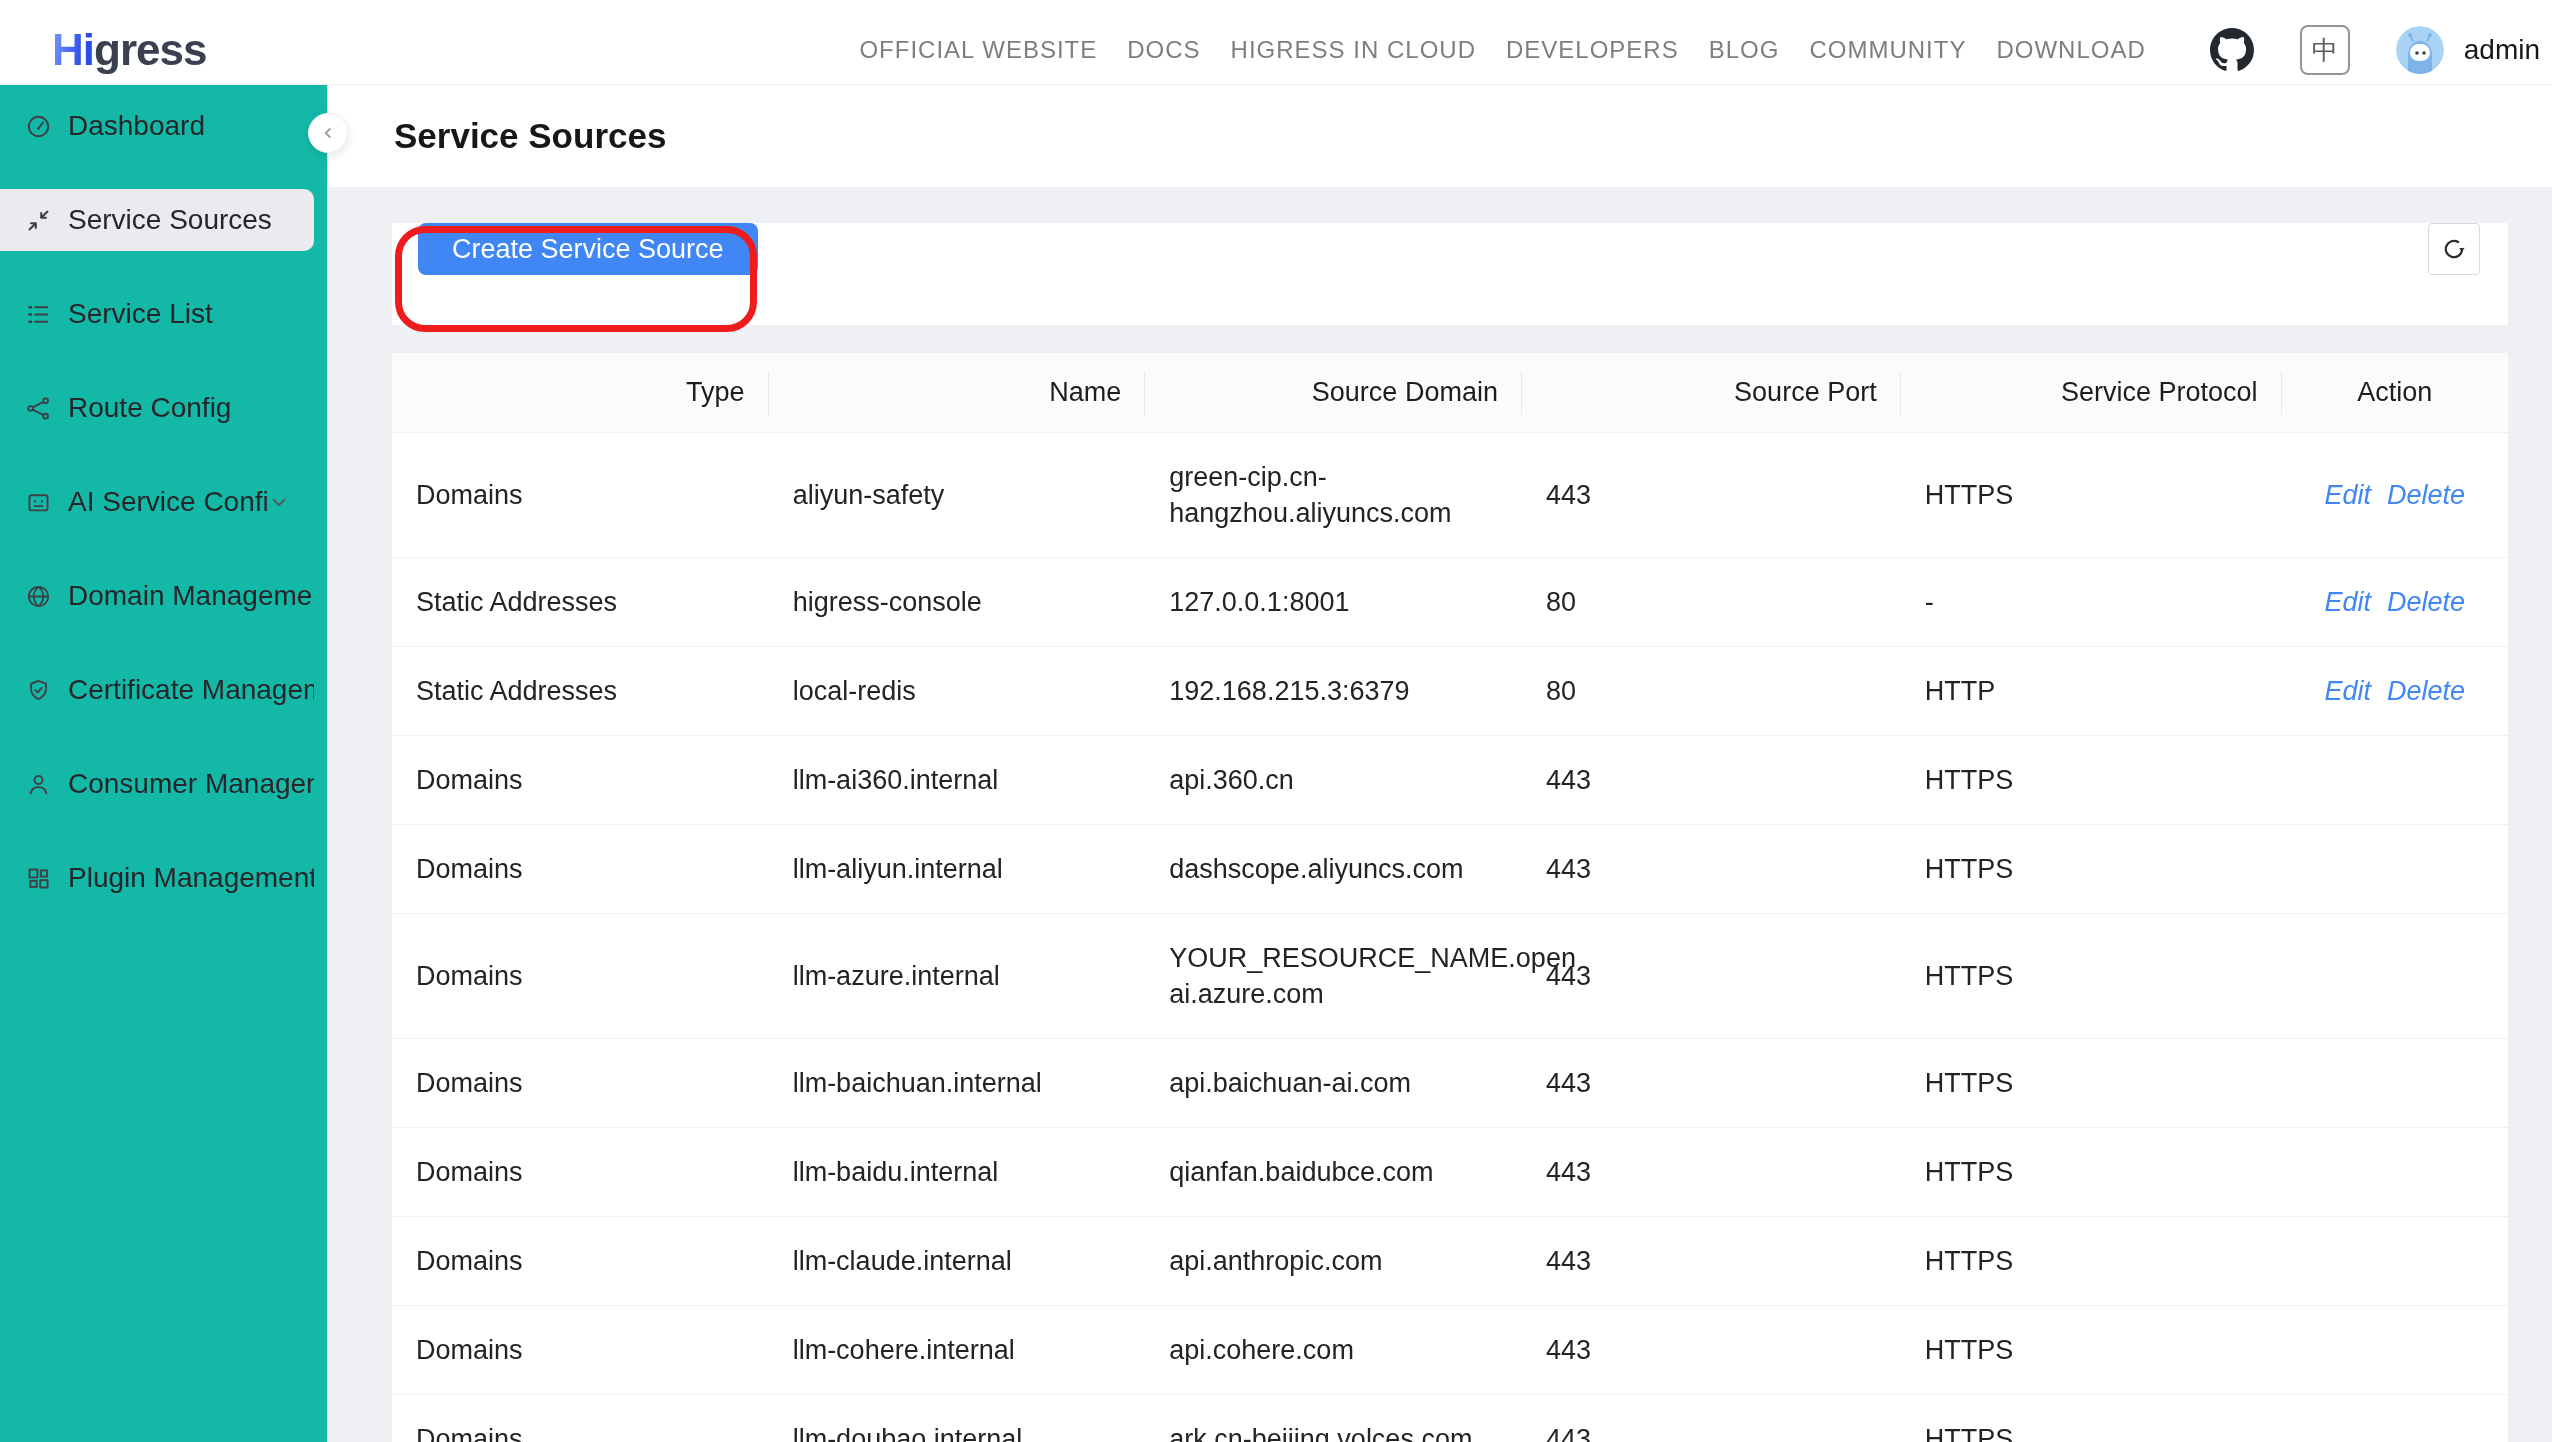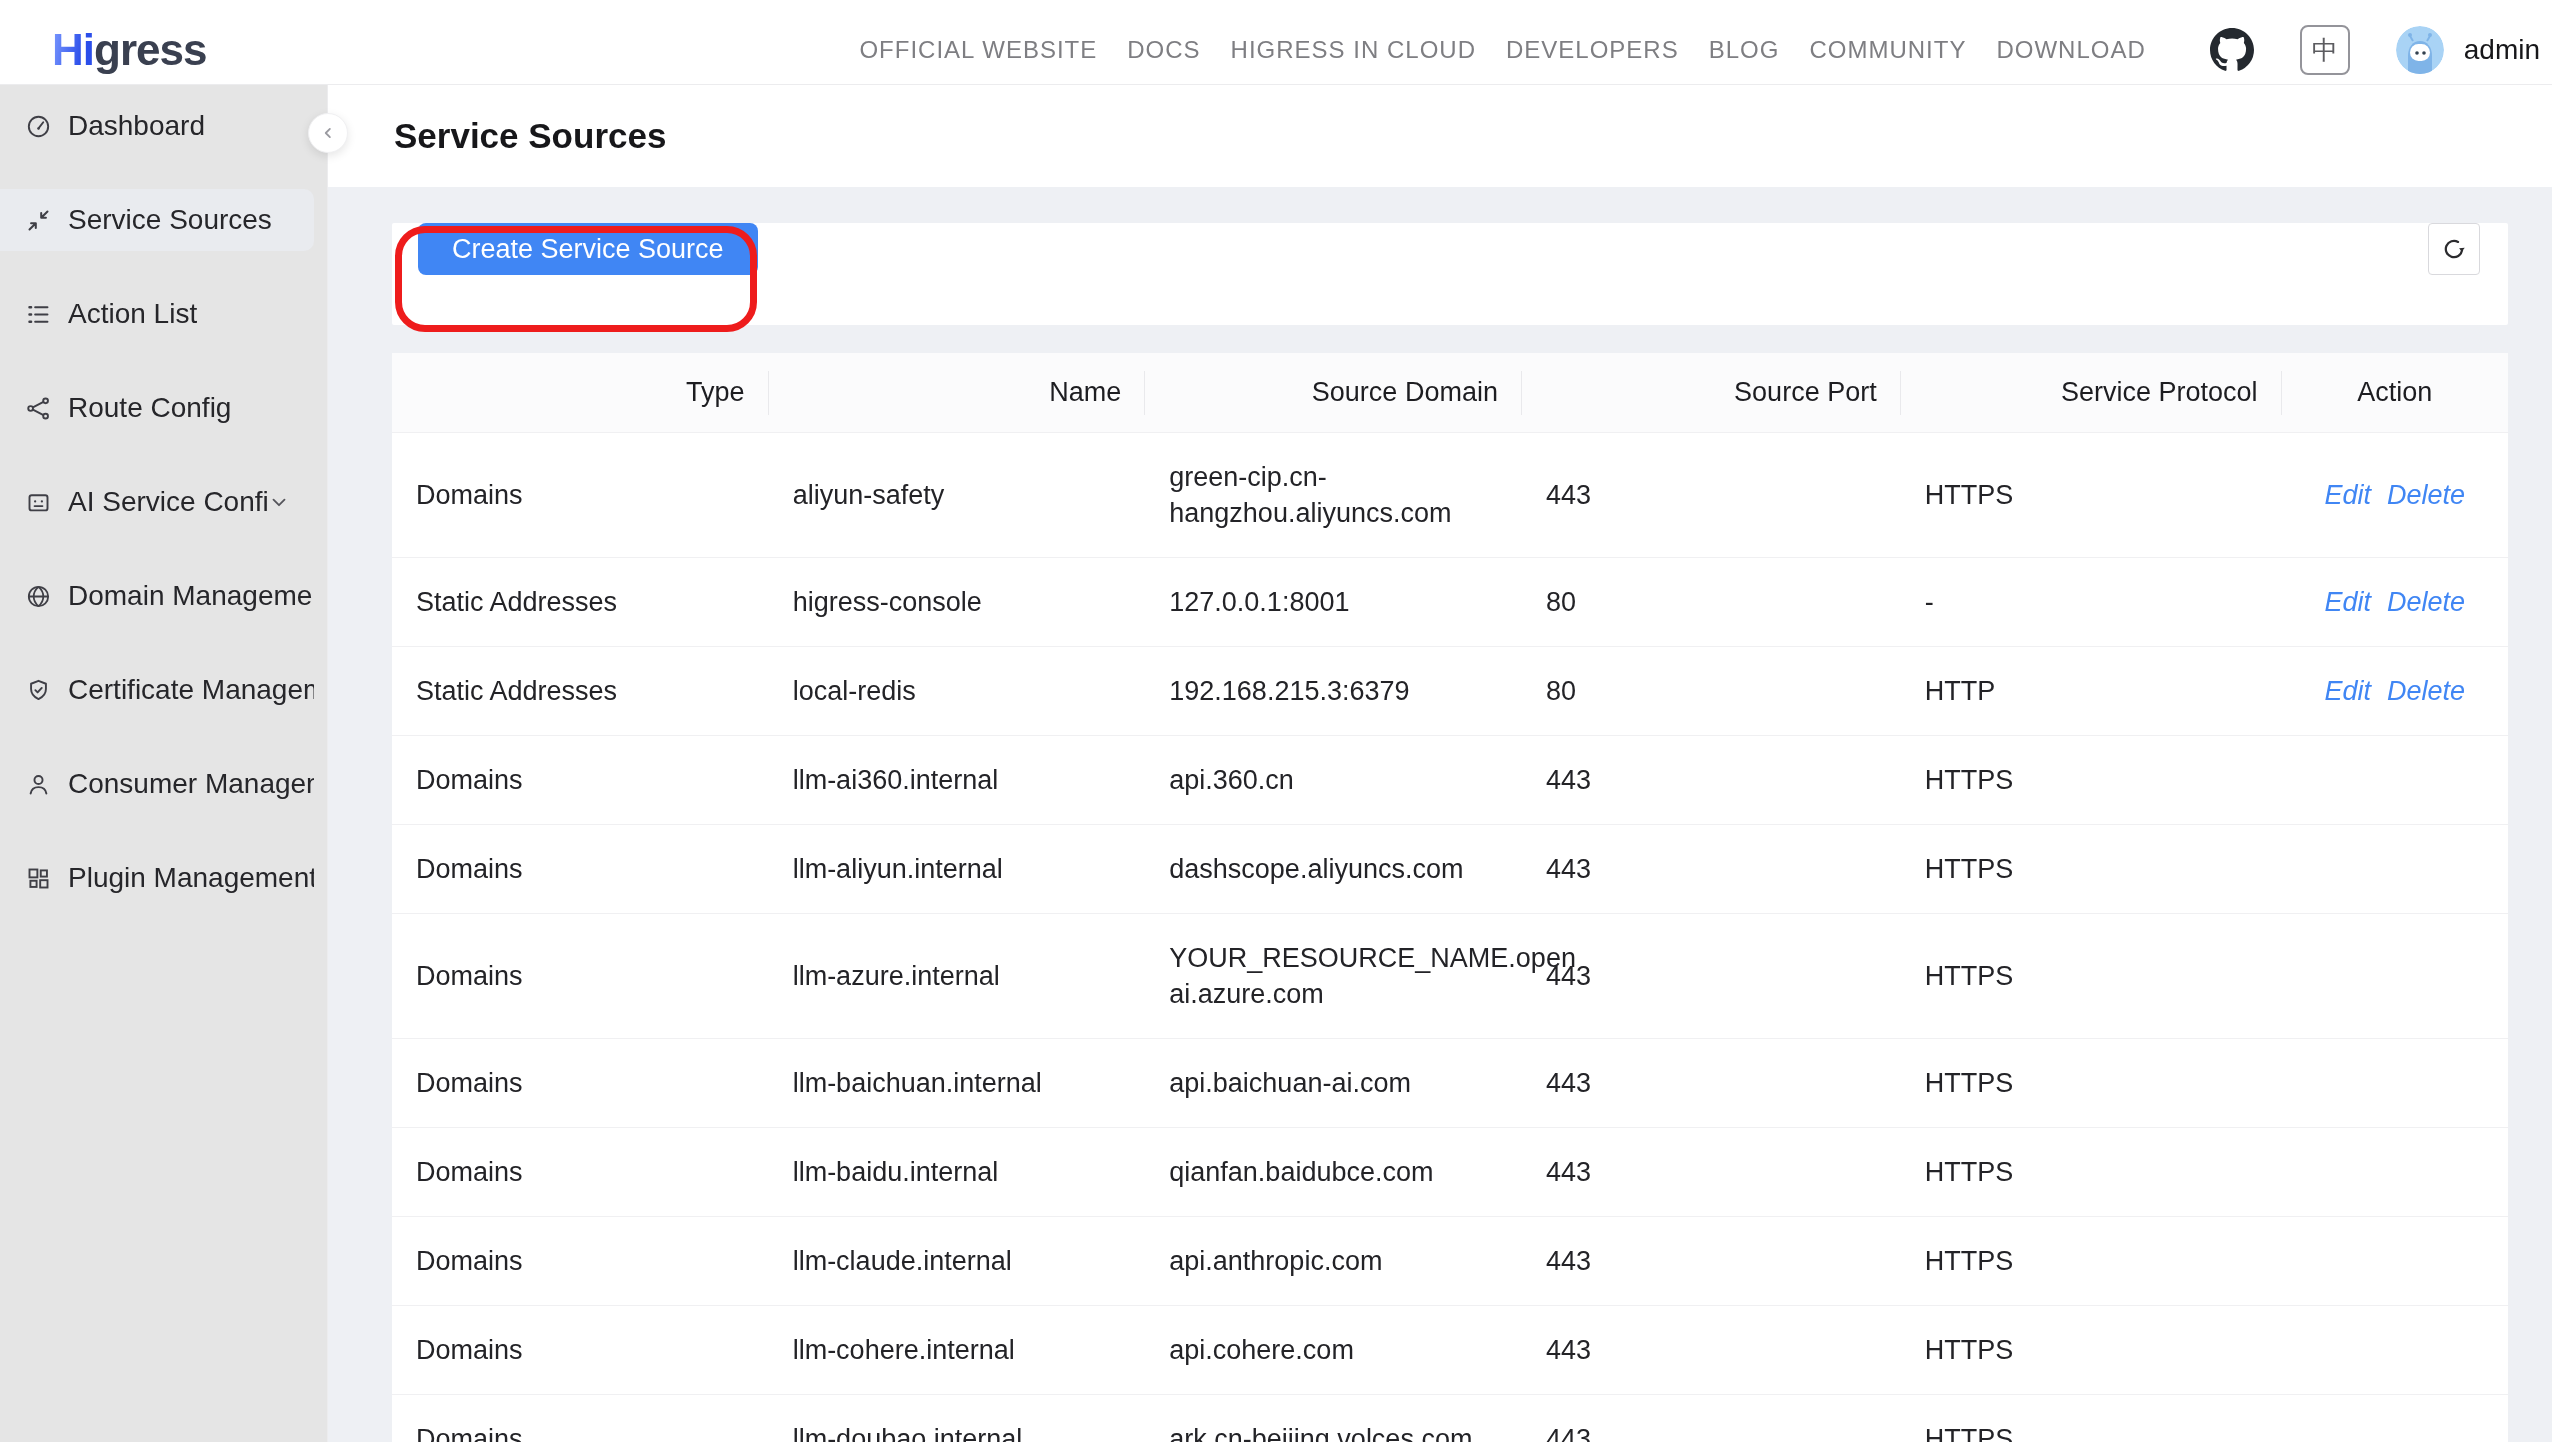--- a/index.html
+++ b/index.html
@@ -22,21 +22,21 @@
     background:#fff; font-size:26px; color:#5c5c60; display:flex; align-items:center;
     justify-content:center; cursor:pointer; }
   .user { display:flex; align-items:center; gap:20px; cursor:pointer; }
   .avatar { width:48px; height:48px; border-radius:50%; overflow:hidden; flex:none; }
   .user-name { font-size:28px; color:#17171a; font-weight:500; }
 
   
   .shell { display:flex; height:1357px; position:relative; }
 
   
-  .sidebar { width:328px; flex:none; background:#e5e5e5; border-right:1px solid #ececee;
+  .sidebar { width:328px; flex:none; background:#14b8a6; border-right:1px solid #ececee;
     padding-top:10px; }
   .side-item { height:62px; margin:0 13px 32px 0; display:flex; align-items:center;
     padding-left:25px; border-radius:0 10px 10px 0; cursor:pointer; color:#26262a; }
   .side-item.active { background:#e9ebef; }
   .side-icon { width:27px; height:27px; flex:none; color:#3f3f46; }
   .side-icon svg { width:100%; height:100%; display:block; }
   .side-label { margin-left:16px; font-size:28px; white-space:nowrap; overflow:hidden; }
   .side-chevron { width:22px; height:22px; margin-left:auto; margin-right:24px; color:#55555b; flex:none; }
 
   .collapse-btn { position:absolute; left:308px; top:28px; width:40px; height:40px;
@@ -143,21 +143,21 @@
       </span>
       <span class="side-label">Service Sources</span>
     </div>
     <div class="side-item">
       <span class="side-icon">
         <svg viewBox="0 0 24 24" fill="none" stroke="currentColor" stroke-width="1.7" stroke-linecap="round">
           <path d="M9 5.5h11M9 12h11M9 18.5h11"></path>
           <path d="M4 5.5h1.4M4 12h1.4M4 18.5h1.4" stroke-width="2.2"></path>
         </svg>
       </span>
-      <span class="side-label">Action List</span>
+      <span class="side-label">Service List</span>
     </div>
     <div class="side-item">
       <span class="side-icon">
         <svg viewBox="0 0 24 24" fill="none" stroke="currentColor" stroke-width="1.7">
           <circle cx="5" cy="12" r="2.1"></circle>
             <circle cx="18.3" cy="5.2" r="2.1"></circle>
             <circle cx="18.3" cy="18.8" r="2.1"></circle>
           <path d="M7 11l9.4-4.8M7 13l9.4 4.8"></path>
         </svg>
       </span>

